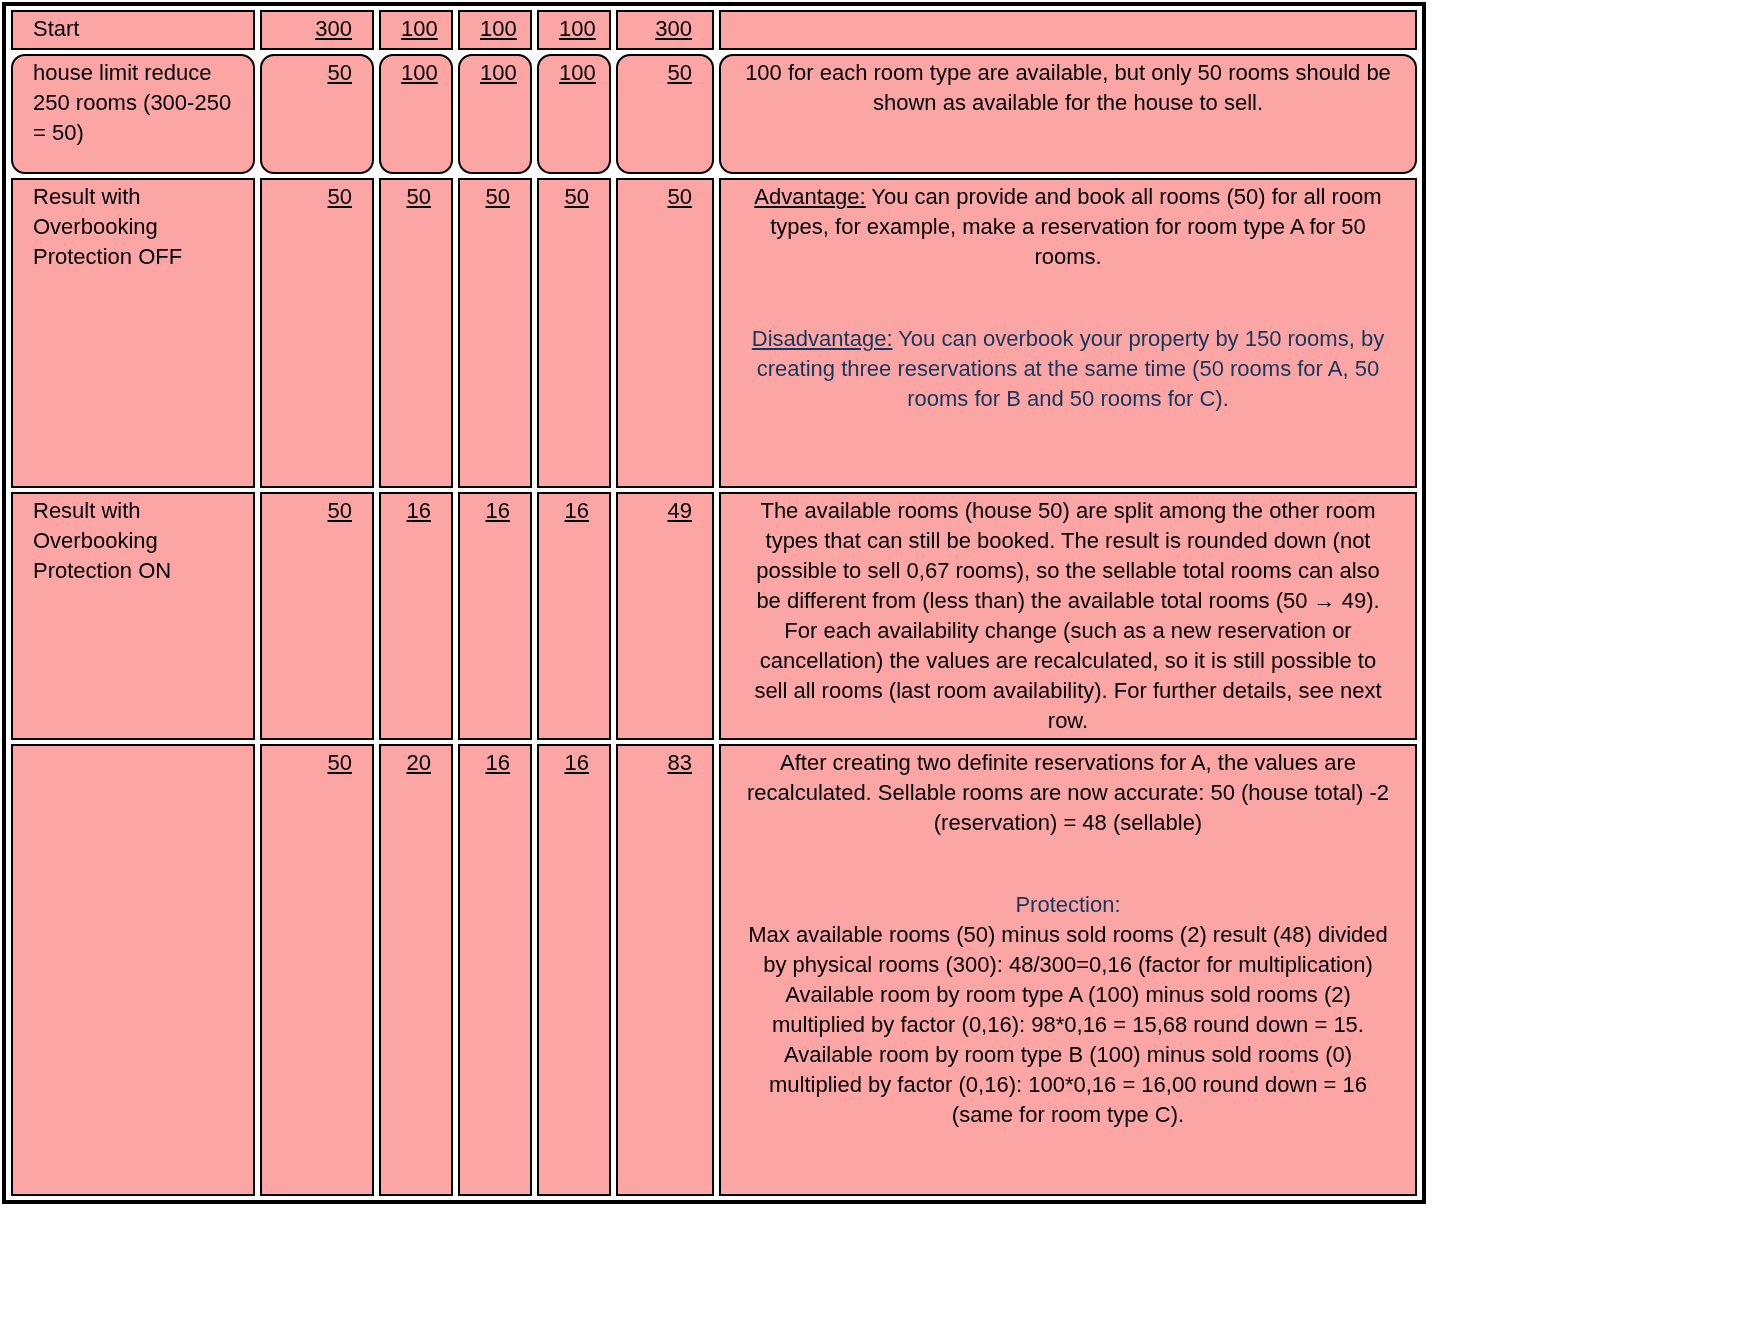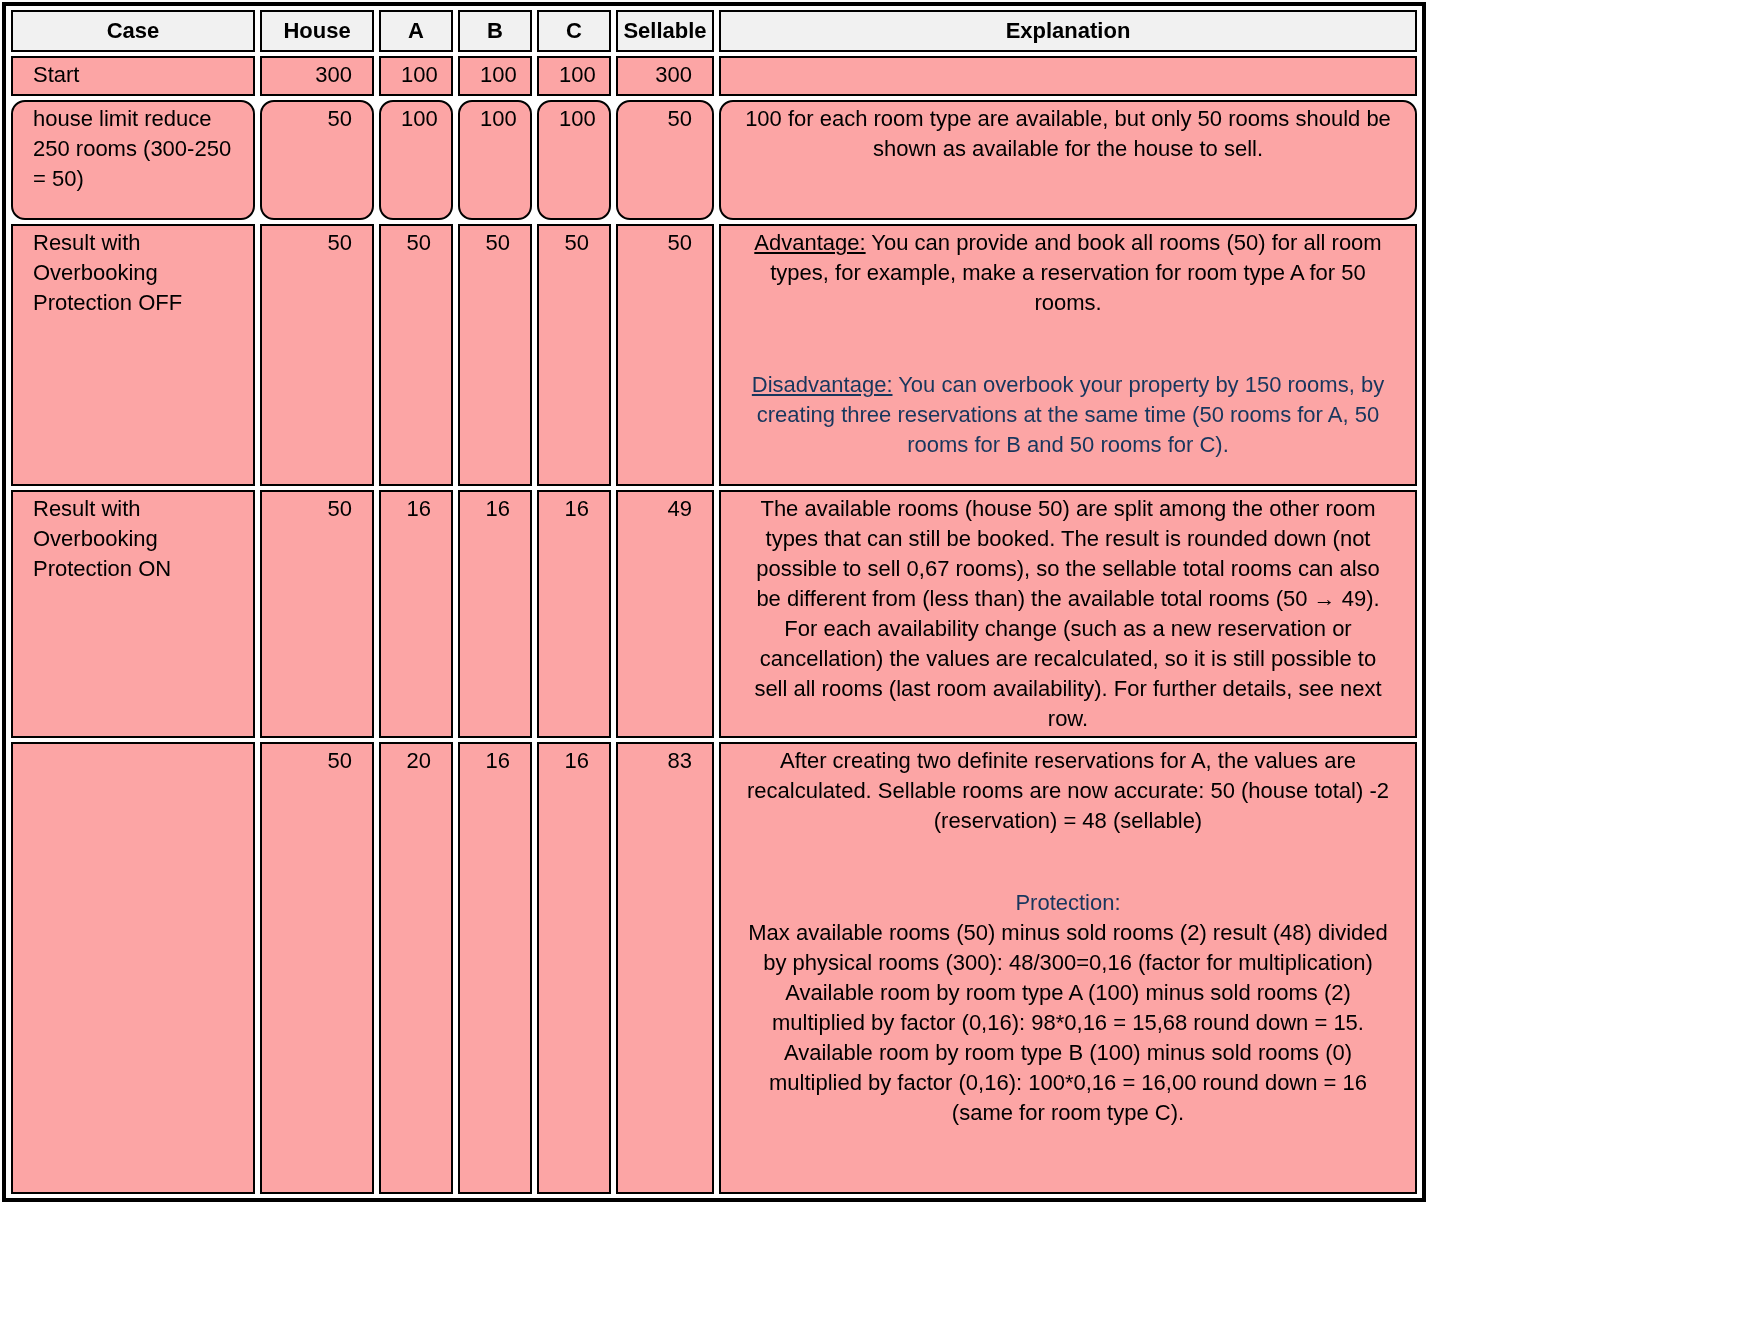--- a/index.html
+++ b/index.html
@@ -33,26 +33,26 @@
     background: #fca5a5;
   }
   table.obp th {
     background: #f1f1f1;
     font-weight: bold;
     text-align: center;
     padding: 4px 4px;
     height: 40px;
   }
   td.case-col { text-align: left; }
-  td.num      { text-align: right; }
+  td.num      { text-align: right; text-decoration: underline; }
   td.expl     { text-align: center; }
 
   tr.r-start td { height: 40px; }
   tr.r-limit td { height: 120px; border-radius: 14px; }
-  tr.r-off   td { height: 262px; }
+  tr.r-off   td { height: 310px; }
   tr.r-on    td { height: 232px; }
   tr.r-last  td { height: 452px; }
 
   .para { margin: 0; }
   .para.gap { margin-top: 52px; }
   .navy { color: #17365D; }
   .u { text-decoration: underline; }
 </style>
 </head>
 <body>
@@ -62,29 +62,20 @@
     <col style="width:244px">
     <col style="width:114px">
     <col style="width:74px">
     <col style="width:74px">
     <col style="width:74px">
     <col style="width:98px">
     <col style="width:698px">
   </colgroup>
 
   <tbody>
-      <tr>
-    <th>Case</th>
-    <th>House</th>
-    <th>A</th>
-    <th>B</th>
-    <th>C</th>
-    <th>Sellable</th>
-    <th>Explanation</th>
-  </tr>
 
   <tr class="r-start">
     <td class="case-col">Start</td>
     <td class="num">300</td>
     <td class="num">100</td>
     <td class="num">100</td>
     <td class="num">100</td>
     <td class="num">300</td>
     <td class="expl"></td>
   </tr>

